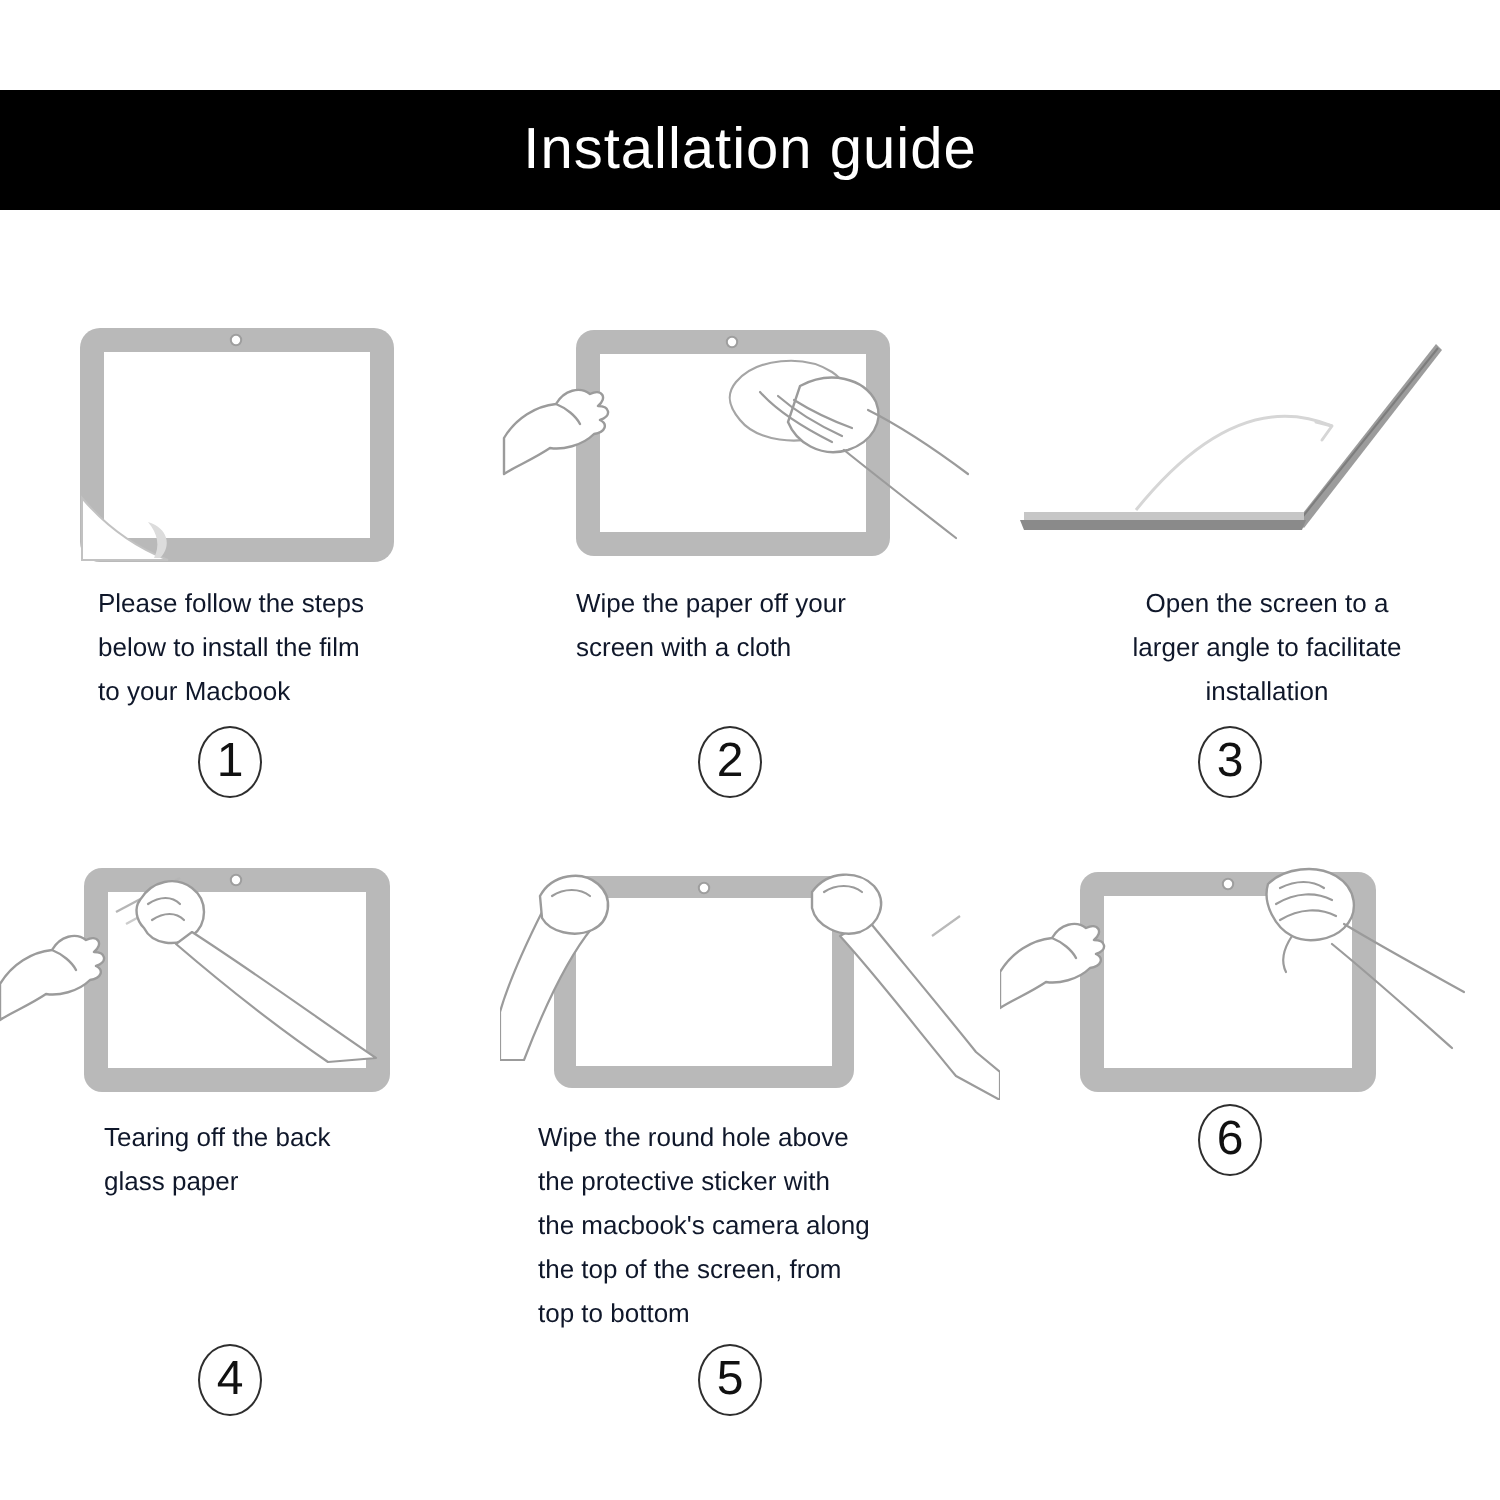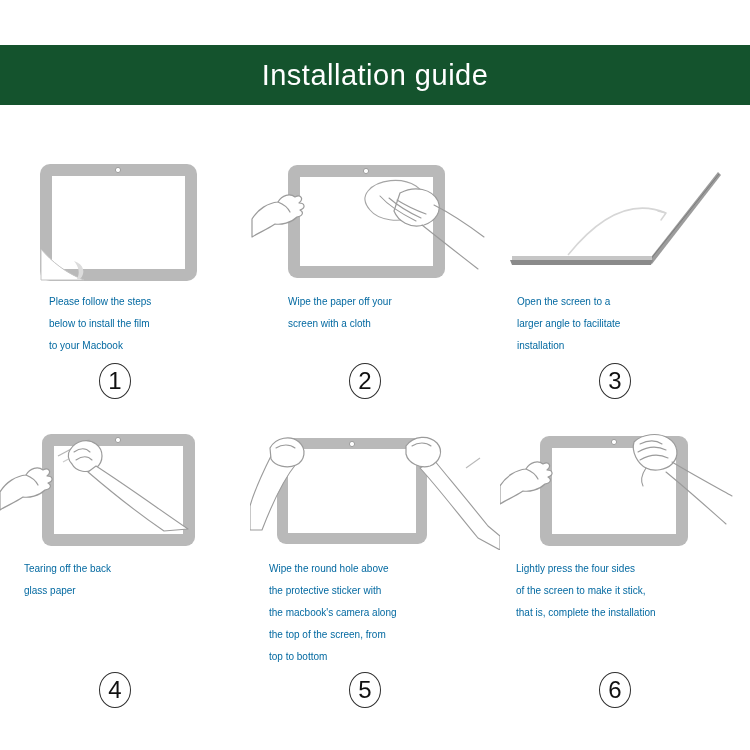--- a/index.html
+++ b/index.html
@@ -1,42 +1,42 @@
 <!DOCTYPE html>
 <html><head>
 <meta charset="utf-8">
 <style>
   html,body{margin:0;padding:0;}
   body{
     width:750px;height:750px;background:#ffffff;position:relative;overflow:hidden;
     font-family:"Liberation Sans", sans-serif;color:#1b1b1b;
   }
   .header{
-    margin-top:45px;height:60px;background:#14532d;
+    margin-top:45px;height:60px;background:#000000;
     display:flex;align-items:center;justify-content:center;
   }
   .header .title{
     color:#ffffff;font-size:29px;font-weight:400;letter-spacing:.5px;
   }
   .row{display:grid;grid-template-columns:250px 250px 250px;}
   .cell{display:flex;flex-direction:column;}
   .illus{height:120px;}
   .row1 .illus{margin-top:58px;}
   .row2 .illus{margin-top:33px;height:118px;}
   .illus svg{display:block;}
   .caption{
-    font-size:10px;line-height:22px;margin-top:8px;white-space:pre-line;
-    color:#0369a1;
+    font-size:13px;line-height:22px;margin-top:8px;white-space:pre-line;
+    color:#0f172a;
   }
   .row1 .caption{height:70px;}
   .row2 .caption{height:112px;}
   .r1c1 .caption{margin-left:49px;}
   .r1c2 .caption{margin-left:38px;}
-  .r1c3 .caption{margin-left:17px;}
-  .r2c1 .caption{margin-left:24px;}
+  .r1c3 .caption{margin-left:17px;text-align:center;}
+  .r2c1 .caption{margin-left:52px;}
   .r2c2 .caption{margin-left:19px;}
   .r2c3 .caption{margin-left:16px;}
   .badge-wrap{display:flex;justify-content:center;margin-top:2px;transform:translateX(-10px);}
   .badge{
     width:30px;height:34px;border:1.7px solid #2e2e2e;border-radius:50%;
     display:flex;align-items:center;justify-content:center;
     font-size:24px;color:#111;
   }
   .hidden-defs{position:absolute;width:0;height:0;overflow:hidden;}
 </style>
@@ -184,21 +184,18 @@
         <g fill="none" stroke="#9b9b9b" stroke-width="1.1" stroke-linecap="round">
           <path d="M140,12 C148,8 156,8 162,12"></path>
           <path d="M138,20 C148,14 158,14 166,18"></path>
           <path d="M140,28 C150,22 160,22 168,26"></path>
           <path d="M146,36 C142,42 140,48 143,54"></path>
           <path d="M172,30 C192,42 214,54 232,64"></path>
           <path d="M166,40 C188,58 208,76 226,92"></path>
         </g>
       </svg>
     </div>
-    <div class="caption">Lightly press the four sides
-of the screen to make it stick,
-that is, complete the installation</div>
     <div class="badge-wrap">
       <div class="badge">6</div>
     </div>
   </div>
 
 </div>
 
 </body></html>

